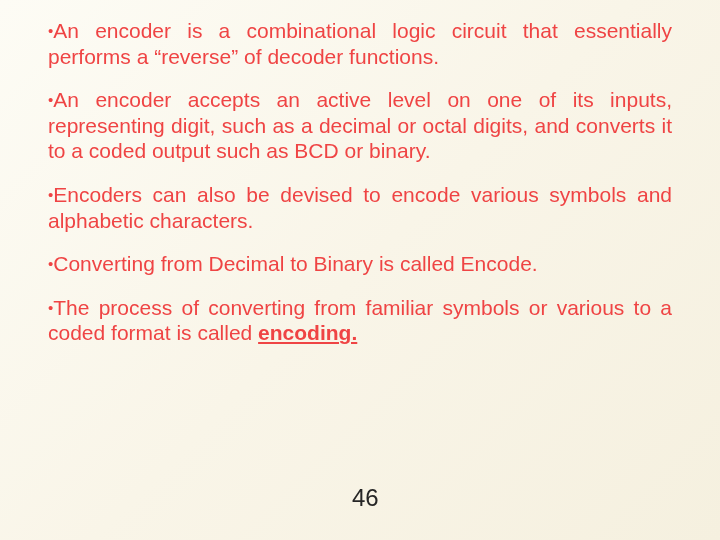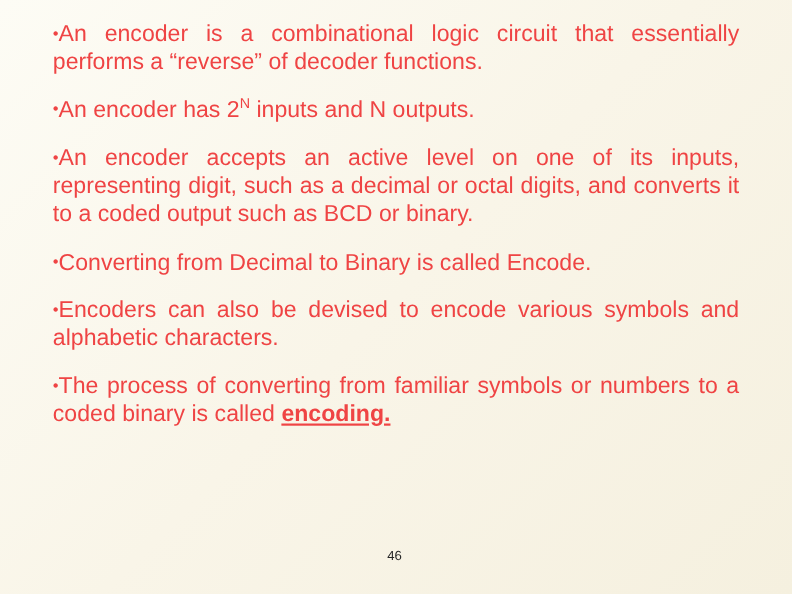--- a/index.html
+++ b/index.html
@@ -42,35 +42,34 @@
   }
   .encoding {
     font-weight: bold;
     text-decoration: underline;
   }
   .pagenum {
     position: absolute;
     bottom: 28px;
     left: 50%;
     transform: translateX(-8px);
-    font-size: 12px;
+    font-size: 24px;
     color: #262626;
   }
 </style>
 </head>
 <body>
 
 <div class="slide">
 
   <p class="bullet"><span class="dot">•</span><span>An encoder is a combinational logic circuit that essentially performs a “reverse” of decoder functions.</span></p>
 
-  <p class="bullet"><span class="dot">•</span><span>An encoder has 2</span><sup>N</sup><span> inputs and N outputs.</span></p>
 
   <p class="bullet"><span class="dot">•</span><span>An encoder accepts an active level on one of its inputs, representing  digit, such as a decimal or octal digits, and converts it to a coded output such as BCD or binary.</span></p>
 
+  <p class="bullet"><span class="dot">•</span><span>Encoders can also be devised to encode various symbols and alphabetic characters.</span></p>
+
   <p class="bullet"><span class="dot">•</span><span>Converting from Decimal to Binary is called Encode.</span></p>
 
-  <p class="bullet"><span class="dot">•</span><span>Encoders can also be devised to encode various symbols and alphabetic characters.</span></p>
-
-  <p class="bullet"><span class="dot">•</span><span>The process of converting from familiar symbols or numbers to a coded binary is called </span><span class="encoding">encoding.</span></p>
+  <p class="bullet"><span class="dot">•</span><span>The process of converting from familiar symbols or various to a coded format is called </span><span class="encoding">encoding.</span></p>
 
   <div class="pagenum">46</div>
 </div>
 
 </body></html>

